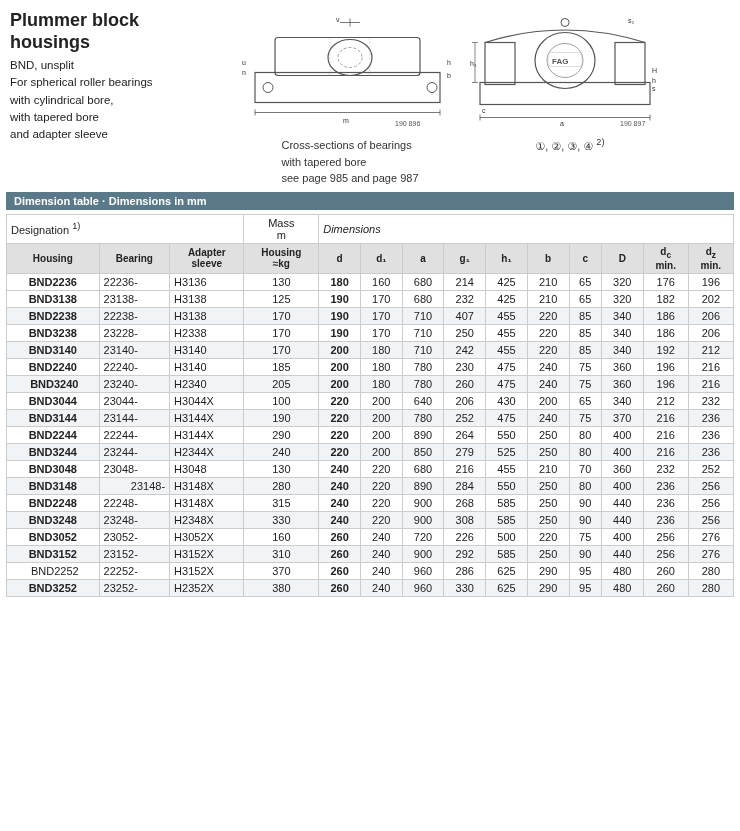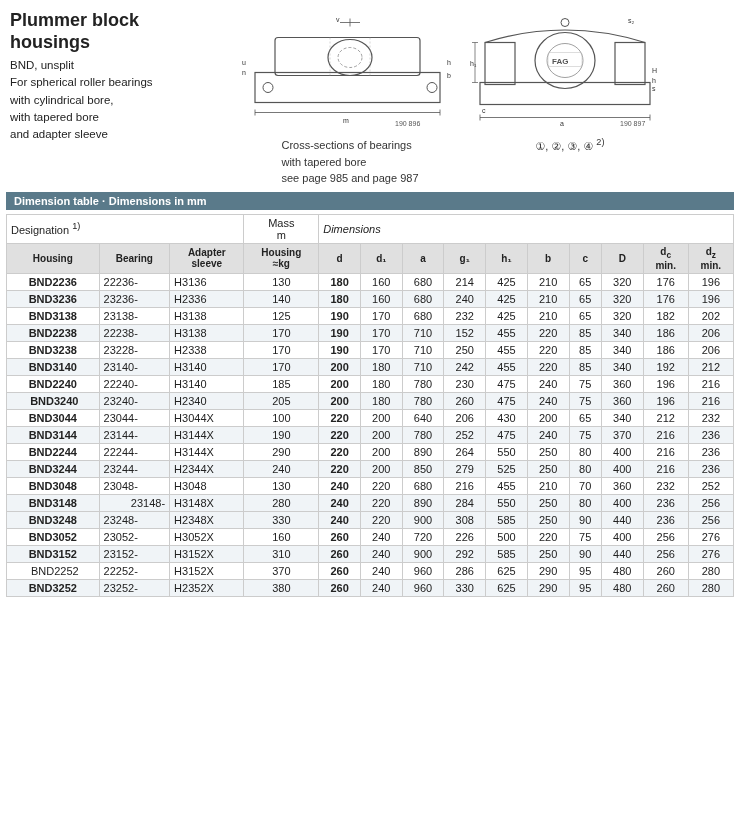--- a/index.html
+++ b/index.html
@@ -262,36 +262,20 @@
           <td>160</td>
           <td>680</td>
           <td>214</td>
           <td>425</td>
           <td>210</td>
           <td>65</td>
           <td>320</td>
           <td>176</td>
           <td>196</td>
         </tr>
-        <tr style="background: rgb(240, 244, 247);">
-          <td class="designation-cell" style="font-weight: bold;">BND3236</td>
-          <td class="sub-cell" style="text-align: left;">23236-</td>
-          <td class="sub-cell" style="text-align: left;">H2336</td>
-          <td>140</td>
-          <td style="font-weight: bold;">180</td>
-          <td>160</td>
-          <td>680</td>
-          <td>240</td>
-          <td>425</td>
-          <td>210</td>
-          <td>65</td>
-          <td>320</td>
-          <td>176</td>
-          <td>196</td>
-        </tr>
         <tr style="background: rgb(255, 255, 255);">
           <td class="designation-cell" style="font-weight: bold;">BND3138</td>
           <td class="sub-cell" style="text-align: left;">23138-</td>
           <td class="sub-cell" style="text-align: left;">H3138</td>
           <td>125</td>
           <td style="font-weight: bold;">190</td>
           <td>170</td>
           <td>680</td>
           <td>232</td>
           <td>425</td>
@@ -302,21 +286,21 @@
           <td>202</td>
         </tr>
         <tr style="background: rgb(240, 244, 247);">
           <td class="designation-cell" style="font-weight: bold;">BND2238</td>
           <td class="sub-cell" style="text-align: left;">22238-</td>
           <td class="sub-cell" style="text-align: left;">H3138</td>
           <td>170</td>
           <td style="font-weight: bold;">190</td>
           <td>170</td>
           <td>710</td>
-          <td>152</td>
+          <td>407</td>
           <td>455</td>
           <td>220</td>
           <td>85</td>
           <td>340</td>
           <td>186</td>
           <td>206</td>
         </tr>
         <tr style="background: rgb(255, 255, 255);">
           <td class="designation-cell" style="font-weight: bold;">BND3238</td>
           <td class="sub-cell" style="text-align: left;">23228-</td>
@@ -470,20 +454,36 @@
           <td>220</td>
           <td>890</td>
           <td>284</td>
           <td>550</td>
           <td>250</td>
           <td>80</td>
           <td>400</td>
           <td>236</td>
           <td>256</td>
         </tr>
+        <tr style="background: rgb(255, 255, 255);">
+          <td class="designation-cell" style="font-weight: bold;">BND2248</td>
+          <td class="sub-cell" style="text-align: left;">22248-</td>
+          <td class="sub-cell" style="text-align: left;">H3148X</td>
+          <td>315</td>
+          <td style="font-weight: bold;">240</td>
+          <td>220</td>
+          <td>900</td>
+          <td>268</td>
+          <td>585</td>
+          <td>250</td>
+          <td>90</td>
+          <td>440</td>
+          <td>236</td>
+          <td>256</td>
+        </tr>
         <tr style="background: rgb(240, 244, 247);">
           <td class="designation-cell" style="font-weight: bold;">BND3248</td>
           <td class="sub-cell" style="text-align: left;">23248-</td>
           <td class="sub-cell" style="text-align: left;">H2348X</td>
           <td>330</td>
           <td style="font-weight: bold;">240</td>
           <td>220</td>
           <td>900</td>
           <td>308</td>
           <td>585</td>

